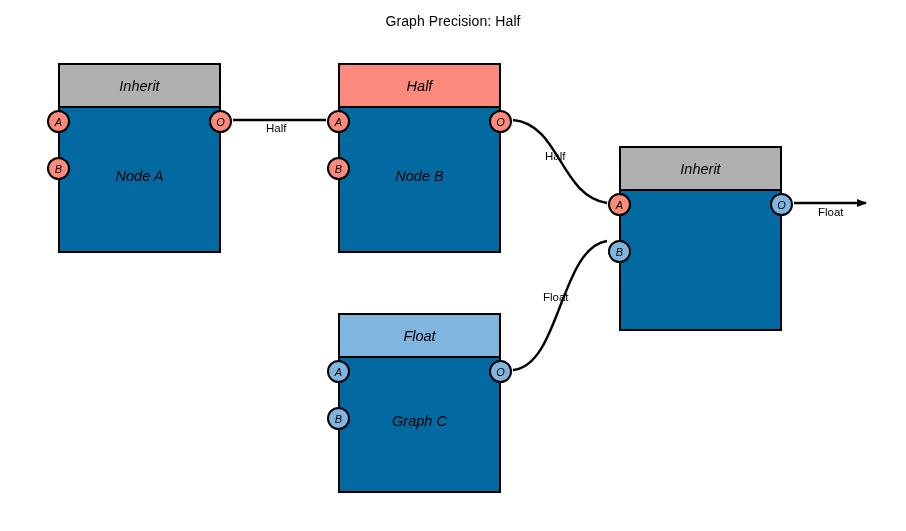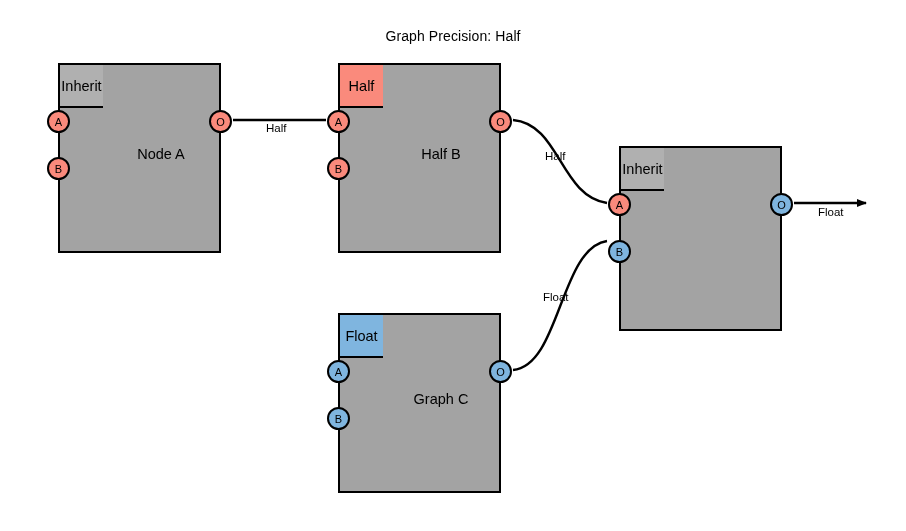--- a/index.html
+++ b/index.html
@@ -21,33 +21,35 @@
     position: absolute;
     left: 0;
     top: 0;
     width: 906px;
     height: 531px;
     pointer-events: none;
   }
   .graph-title {
     position: absolute;
     left: 0;
-    top: 28px;
+    top: 13px;
     width: 906px;
     text-align: center;
     font-size: 14px;
     color: #000000;
     letter-spacing: 0.1px;
   }
   .node {
     position: absolute;
     box-sizing: border-box;
     border: 2.5px solid #000000;
-    background: #a3a3a3;
+    background: #0369a1;
     display: flex;
+    flex-direction: column;
+    font-style: italic;
   }
   .node-header {
     box-sizing: border-box;
     height: 43px;
     flex: 0 0 43px;
     border-bottom: 2.5px solid #000000;
     display: flex;
     align-items: center;
     justify-content: center;
     font-size: 14.5px;
@@ -116,21 +118,21 @@
         <div class="node-body">
           <div class="node-label">Node A</div>
         </div>
         <div class="port left" style="background: rgb(250, 138, 124); top: 45px;">A</div>
         <div class="port left" style="background: rgb(250, 138, 124); top: 92px;">B</div>
         <div class="port right" style="background: rgb(250, 138, 124); top: 45px;">O</div>
       </div>
       <div class="node" style="left: 338px; top: 63px; width: 163px; height: 190px;">
         <div class="node-header" style="background: rgb(250, 138, 124);">Half</div>
         <div class="node-body">
-          <div class="node-label">Half B</div>
+          <div class="node-label">Node B</div>
         </div>
         <div class="port left" style="background: rgb(250, 138, 124); top: 45px;">A</div>
         <div class="port left" style="background: rgb(250, 138, 124); top: 92px;">B</div>
         <div class="port right" style="background: rgb(250, 138, 124); top: 45px;">O</div>
       </div>
       <div class="node" style="left: 338px; top: 313px; width: 163px; height: 180px;">
         <div class="node-header" style="background: rgb(127, 181, 223);">Float</div>
         <div class="node-body">
           <div class="node-label">Graph C</div>
         </div>

